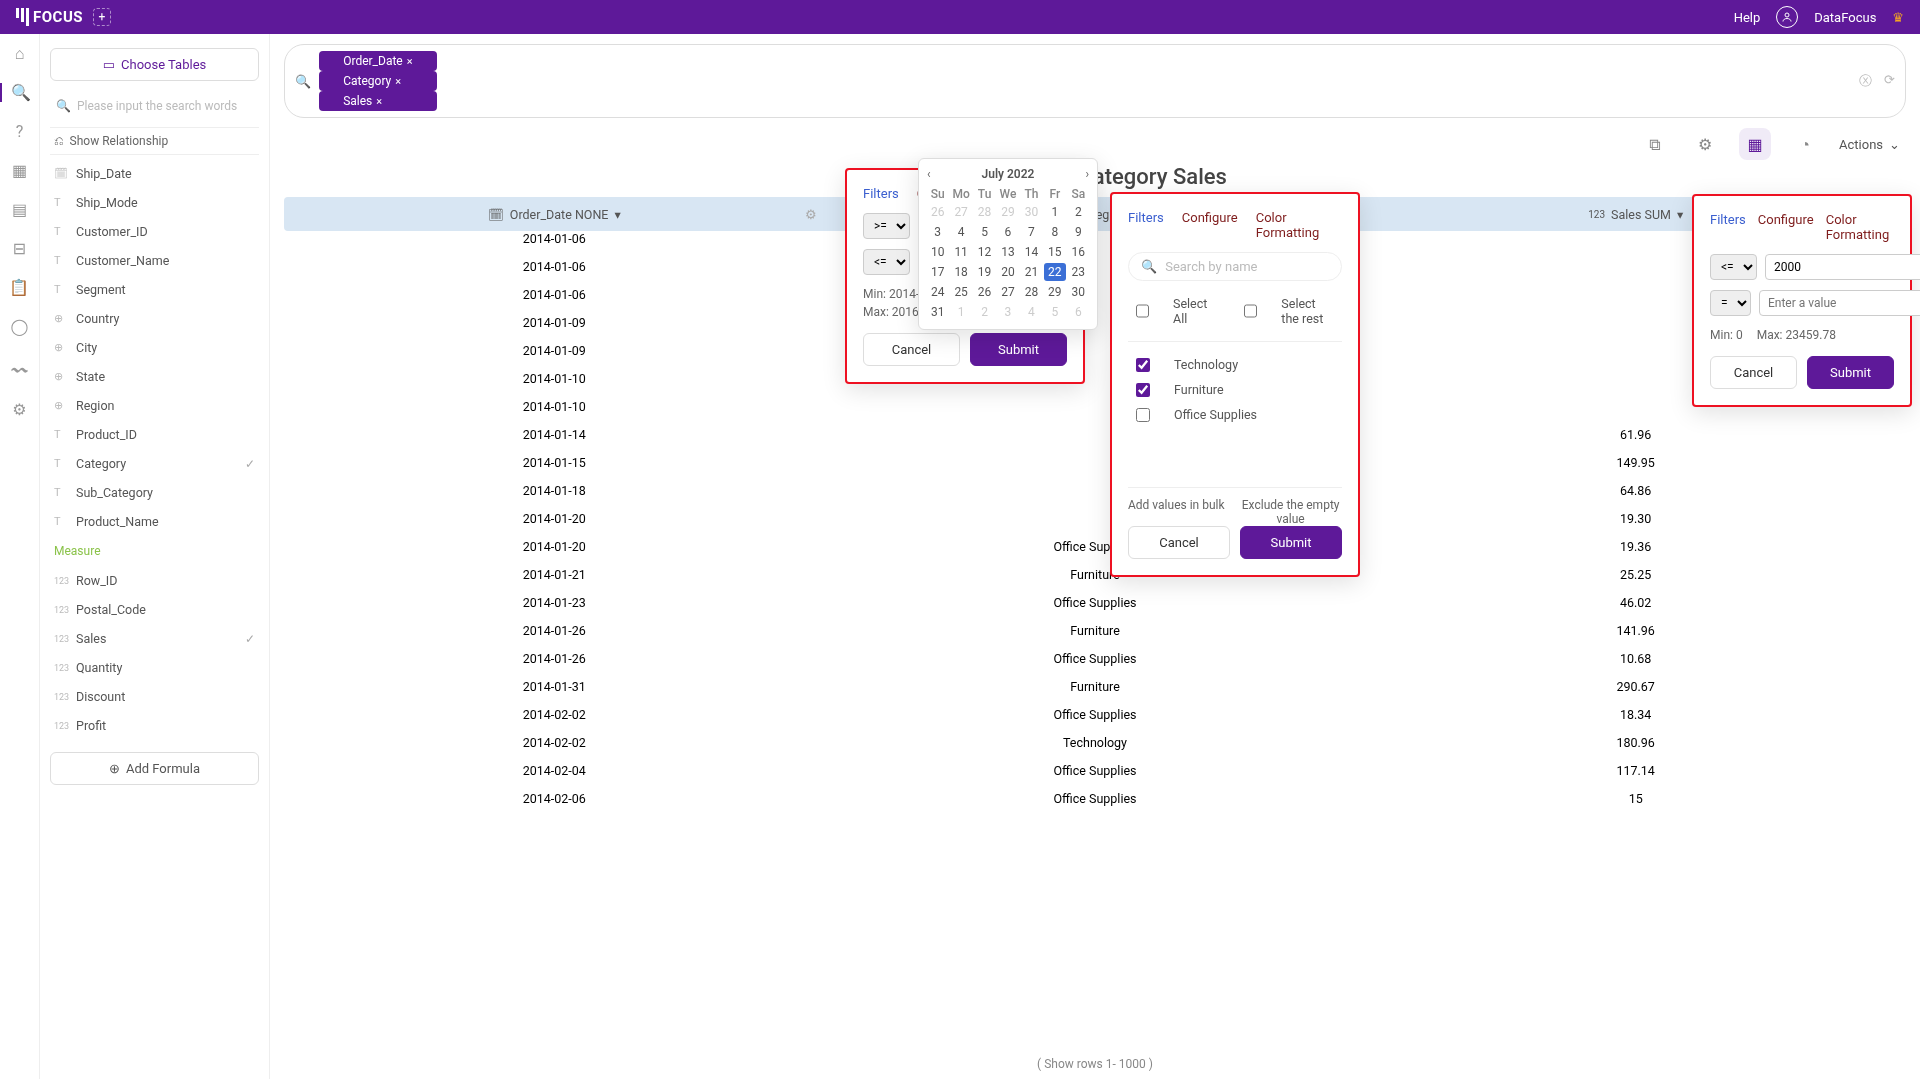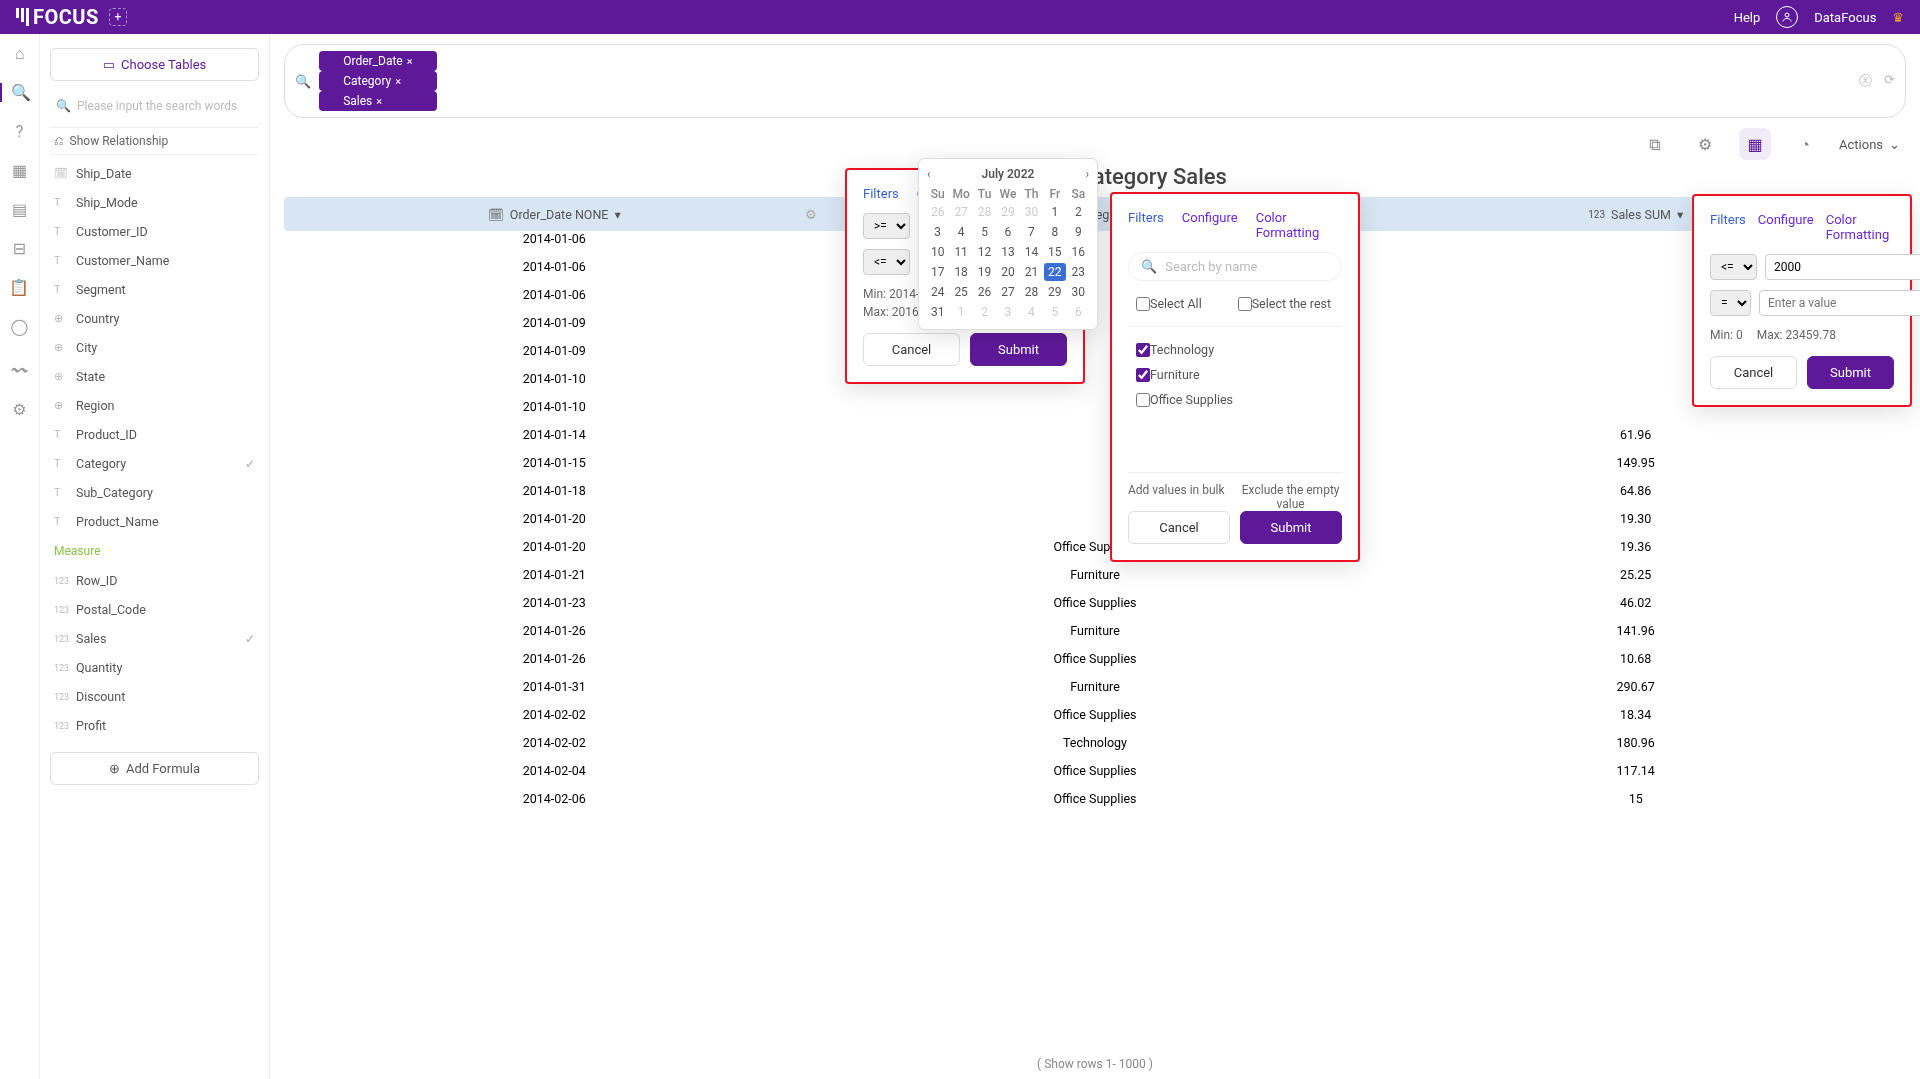--- a/index.html
+++ b/index.html
@@ -1,20 +1,20 @@
 <!DOCTYPE html>
 <html><head>
 <meta charset="utf-8">
 <style>
 * { margin: 0; padding: 0; box-sizing: border-box; font-family: -apple-system, BlinkMacSystemFont, "Segoe UI", Roboto, sans-serif; }
 body { background: #fff; font-size: 13px; color: #333; }
 
 .topbar { background: #5e1999; color: #fff; height: 34px; display: flex; align-items: center; padding: 0 16px; justify-content: space-between; }
 .topbar-left { display: flex; align-items: center; gap: 10px; }
-.logo { font-weight: bold; font-size: 20px; letter-spacing: 0.5px; display:flex; align-items:center; gap:4px;}
+.logo { font-weight: bold; font-size: 15px; letter-spacing: 0.5px; display:flex; align-items:center; gap:4px;}
 .logo-bars { display:inline-flex; gap:2px; }
 .logo-bars span { width:3px; background:#fff; display:inline-block; }
 .logo-bars span:nth-child(1){height:10px;}
 .logo-bars span:nth-child(2){height:14px;}
 .logo-bars span:nth-child(3){height:18px;}
 .plus-btn { border:1px dashed rgba(255,255,255,0.5); width:18px; height:18px; display:flex; align-items:center; justify-content:center; border-radius:4px; font-size:12px;}
 .topbar-right { display: flex; align-items: center; gap: 16px; font-size: 13px; }
 .avatar-icon { width:22px; height:22px; border:1.5px solid #fff; border-radius:50%; display:flex; align-items:center; justify-content:center; font-size:12px;}
 .crown { color: #f5a623; }
 
@@ -53,21 +53,21 @@
 .grid-header .col { flex:1; display:flex; align-items:center; justify-content:center; gap:6px; position:relative;}
 .grid-header .gear { position:absolute; right:8px; color:#aaa; font-size:13px;}
 .gear-highlight { border:2px solid #e12; border-radius:4px; padding:1px 2px; color:#aaa;}
 .grid-row { display:flex; height:28px; color:#000000; font-size:12.5px;}
 .grid-row .cell { flex:1; text-align:center;}
 .rows-info { text-align:center; color:#888; font-size:12px; padding:8px 0;}
 
 
 .popover { position:absolute; background:#fff; border:2px solid #e12; border-radius:4px; box-shadow:0 6px 24px rgba(0,0,0,0.12); padding:16px; z-index:5;}
 .popover .tabs { display:flex; gap:18px; font-size:13px; margin-bottom:12px; align-items:baseline;}
-.popover .tabs .t { color:#6d28d9; cursor:pointer;}
+.popover .tabs .t { color:#7f1d1d; cursor:pointer;}
 .popover .tabs .t.filters-active { color:#3b5fcf; }
 .op-row { display:flex; gap:8px; margin-bottom:10px;}
 .op-row select { border:1px solid #ccc; border-radius:4px; padding:4px 6px; font-size:12px;}
 .op-row input { border:1px solid #ccc; border-radius:4px; padding:5px 8px; font-size:12px; flex:1;}
 .op-row.hl input { border:1.5px solid #5e1999;}
 .minmax { font-size:12px; color:#666; margin-bottom:12px; line-height:1.5;}
 .btns { display:flex; gap:10px; }
 .btn { flex:1; border:1px solid #ddd; border-radius:6px; padding:8px 0; text-align:center; cursor:pointer; font-size:13px;}
 .btn.primary { background:#5e1999; color:#fff; border-color:#5e1999;}
 
@@ -75,21 +75,21 @@
 .calendar { position:absolute; background:#fff; border:1px solid #ddd; border-radius:6px; padding:8px; box-shadow:0 6px 24px rgba(0,0,0,0.12); z-index:8; width:180px; font-size:12px;}
 .cal-header { display:flex; justify-content:space-between; align-items:center; margin-bottom:6px; color:#666;}
 .cal-grid { display:grid; grid-template-columns: repeat(7, 1fr); text-align:center; gap:2px;}
 .cal-grid .dh { color:#888; font-weight:500;}
 .cal-grid .d { padding:2px 0; border-radius:3px; cursor:pointer; color:#555;}
 .cal-grid .d.muted { color:#ccc;}
 .cal-grid .d.sel { background:#3b6fd6; color:#fff;}
 
 
 .cat-search { border:1px solid #eee; border-radius:16px; padding:6px 12px; display:flex; align-items:center; gap:8px; color:#bbb; margin-bottom:10px;}
-.check-row { display:flex; align-items:center; gap:0; font-size:12.5px; padding:5px 8px; color:#555;}
+.check-row { display:flex; align-items:center; gap:24px; font-size:12.5px; padding:5px 8px; color:#555;}
 .check-row input[type=checkbox]{ accent-color:#5e1999; width:14px; height:14px;}
 .sep { border-top:1px solid #eee; margin:10px 0;}
 .bulk-row { display:flex; justify-content:space-between; font-size:12px; color:#666; }
 .bulk-row span { max-width:48%; text-align:center;}
 
 svg { display:block; }
 </style>
 </head>
 <body>
 

